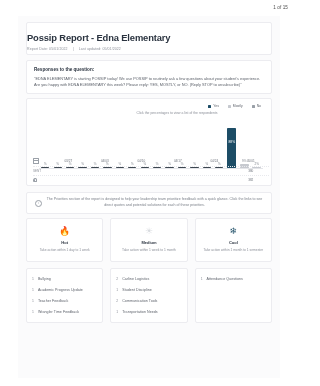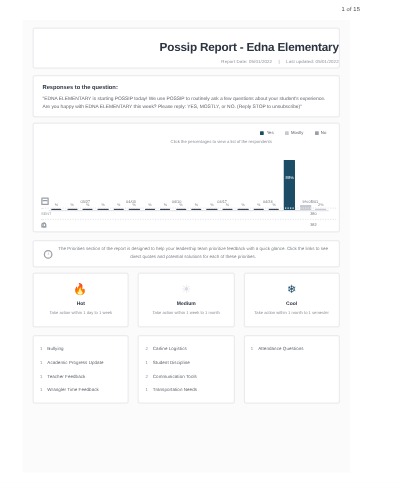--- a/index.html
+++ b/index.html
@@ -37,21 +37,21 @@
     border-radius: 2px;
     box-sizing: border-box;
   }
   
   .title-card {
     position: absolute;
     left: 8px;
     top: 6px;
     width: 246px;
     height: 33px;
-    text-align: right;
+    text-align: left;
   }
   .report-title {
     margin-top: 9px;
     font-size: 9.4px;
     font-weight: bold;
     color: #2b3440;
     letter-spacing: -0.15px;
   }
   .report-meta {
     margin-top: 4px;

